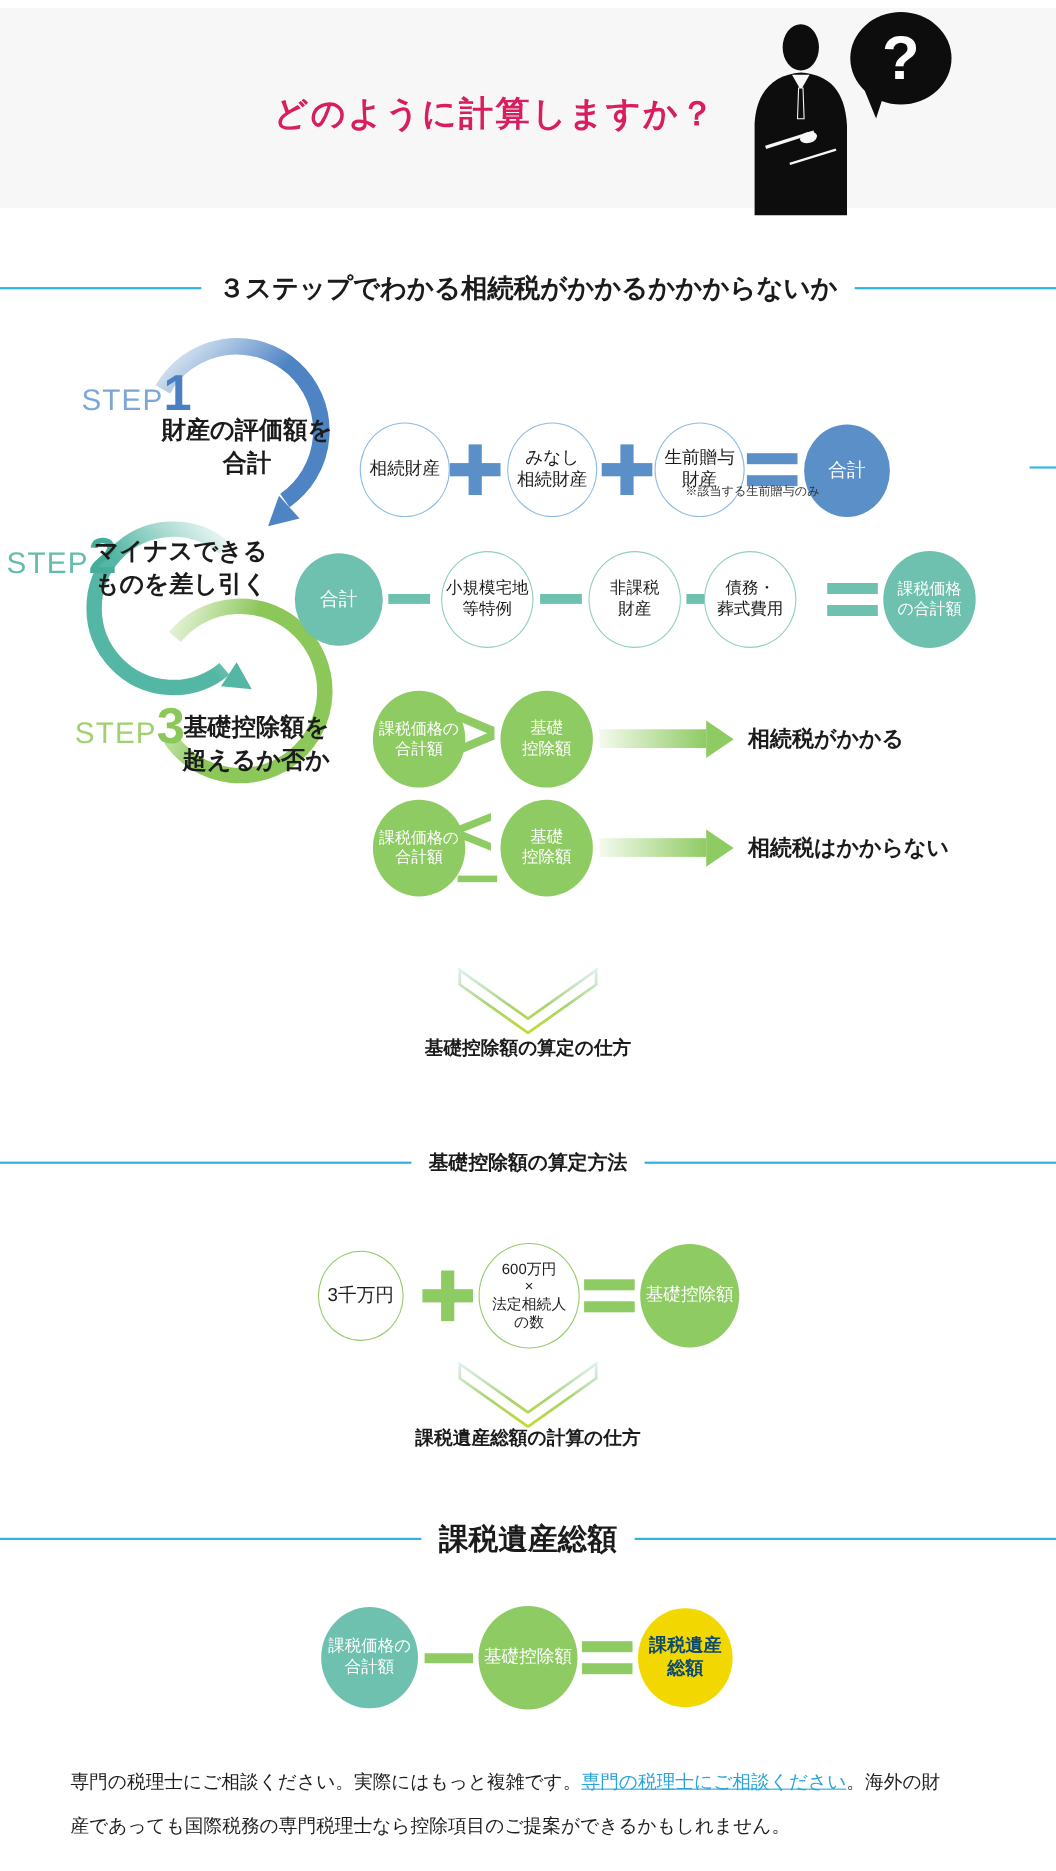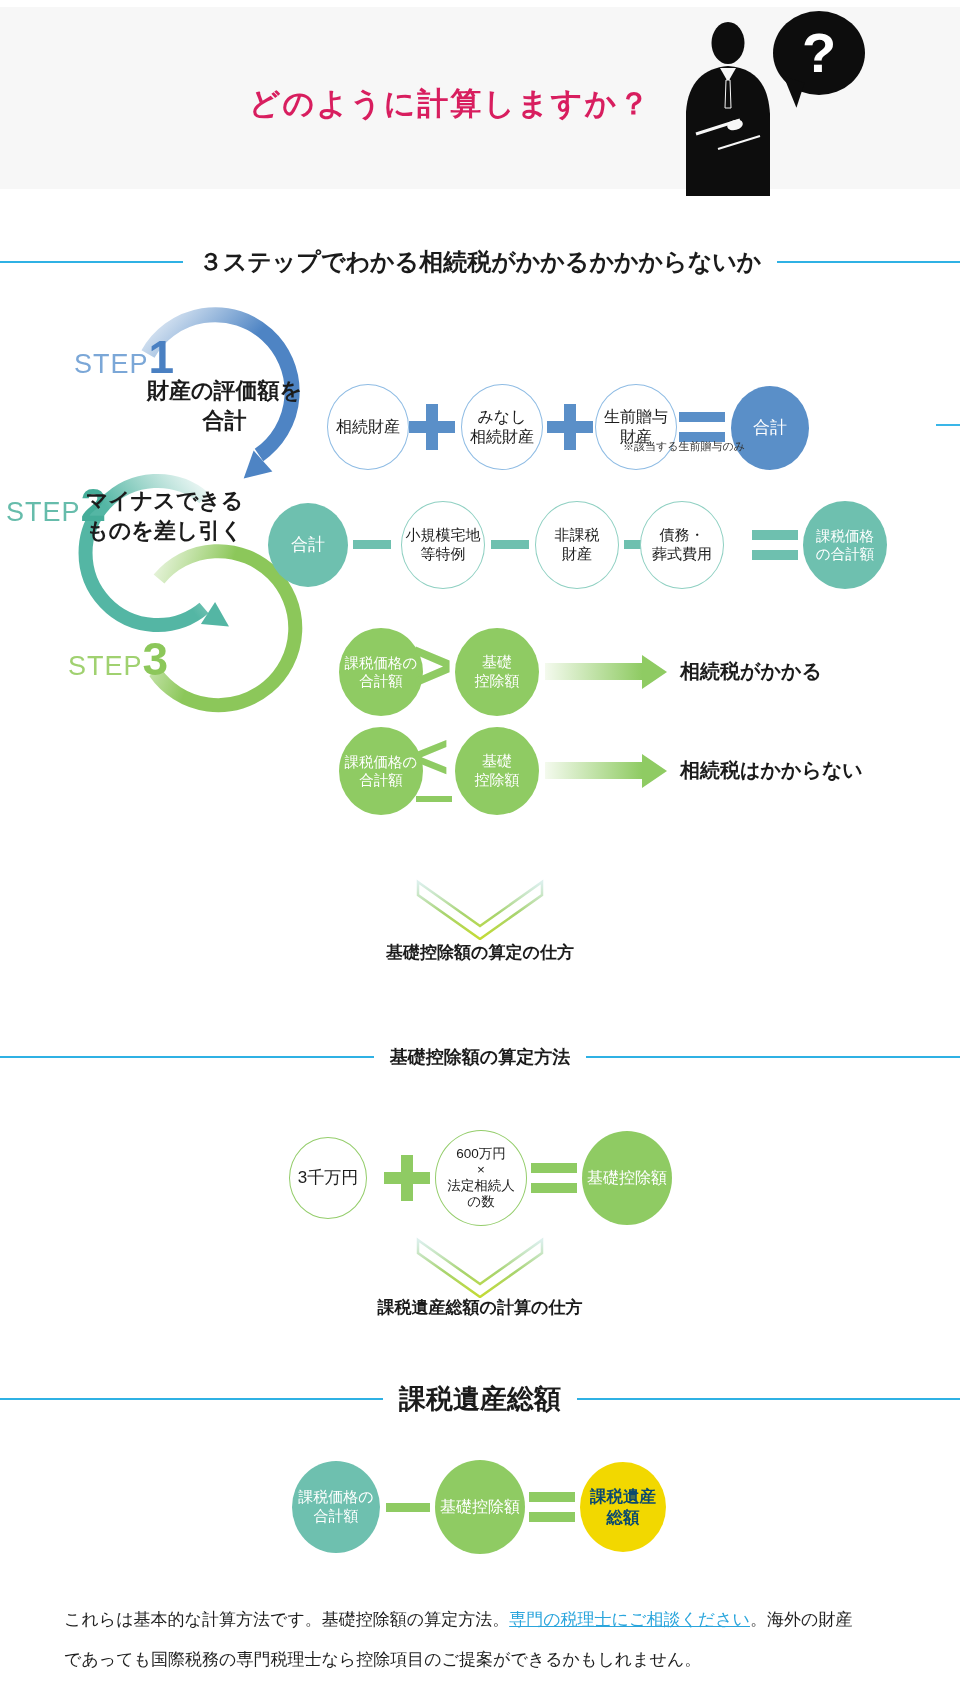--- a/index.html
+++ b/index.html
@@ -130,20 +130,22 @@
     <span class="word">STEP</span><span class="num">2</span>
   </div>
   <div class="steplab" id="lab3" style="left:68px;top:632px;">
     <span class="word">STEP</span><span class="num">3</span>
   </div>
 
   <div class="stepcap pre" style="left:142px;top:376px;width:165px;">財産の評価額を
 合計</div>
   <div class="stepcap pre" style="left:82px;top:486px;width:165px;">マイナスできる
 ものを差し引く</div>
+  <div class="stepcap pre" style="left:158px;top:646px;width:150px;">基礎控除額を
+超えるか否か</div>
 
   <div class="circ o-blue pre" style="left:327px;top:384px;width:82px;height:86px;font-size:16px;">相続財産</div>
   <div class="plus op-blue" style="left:409px;top:404px;"></div>
   <div class="circ o-blue pre" style="left:461px;top:384px;width:82px;height:86px;font-size:16px;">みなし
 相続財産</div>
   <div class="plus op-blue" style="left:547px;top:404px;"></div>
   <div class="circ o-blue pre" style="left:595px;top:384px;width:82px;height:86px;font-size:16px;">生前贈与
 財産</div>
   <div class="equals op-blue" style="left:679px;top:412px;"></div>
   <div class="circ s-blue" style="left:731px;top:386px;width:78px;height:84px;font-size:17px;">合計</div>
@@ -220,15 +222,15 @@
   </div>
 
   <div class="circ s-teal pre" style="left:292px;top:1461px;width:88px;height:92px;font-size:15px;">課税価格の
 合計額</div>
   <div class="minus op-green" style="left:386px;top:1503px;width:44px;"></div>
   <div class="circ s-green" style="left:435px;top:1460px;width:90px;height:94px;font-size:16px;">基礎控除額</div>
   <div class="equals op-green" style="left:529px;top:1492px;"></div>
   <div class="circ s-yellow pre" style="left:580px;top:1462px;width:86px;height:90px;font-size:16.5px;">課税遺産
 総額</div>
 
-  <p class="footer"><span>これらは基本的な計算方法です。基礎控除額の算定方法。</span><a>専門の税理士にご相談ください</a><span>。海外の財産であっても国際税務の専門税理士なら控除項目のご提案ができるかもしれません。</span></p>
+  <p class="footer"><span>専門の税理士にご相談ください。実際にはもっと複雑です。</span><a>専門の税理士にご相談ください</a><span>。海外の財産であっても国際税務の専門税理士なら控除項目のご提案ができるかもしれません。</span></p>
 
 </div>
 
 </body></html>

